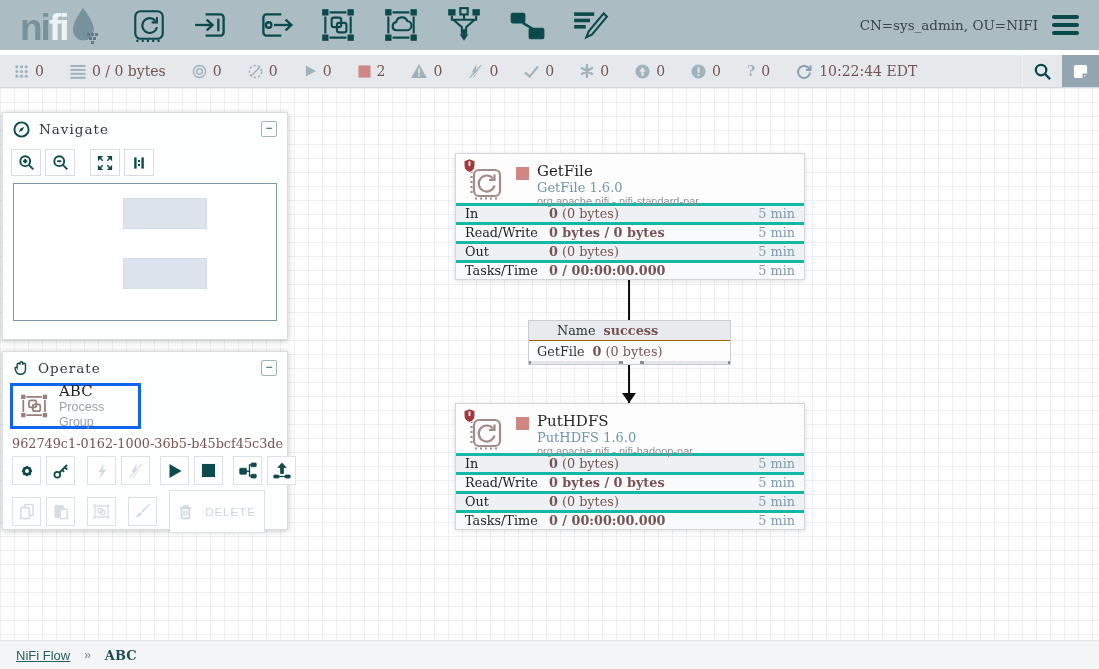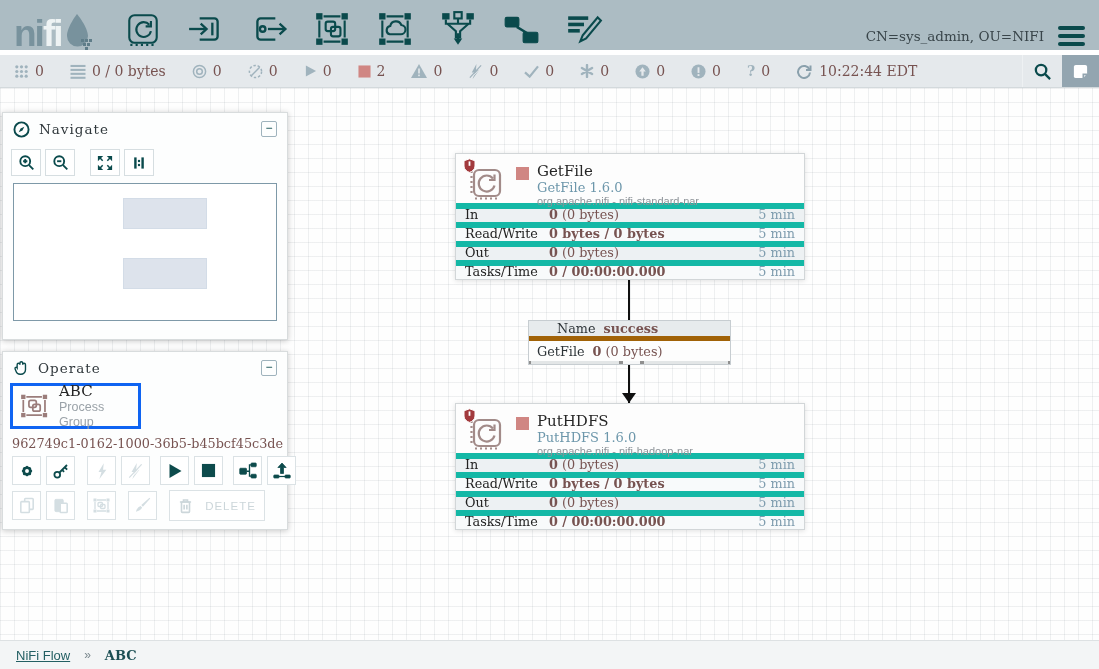--- a/index.html
+++ b/index.html
@@ -3,21 +3,21 @@
 <meta charset="utf-8">
 <style>
   * { margin:0; padding:0; box-sizing:border-box; }
   html,body { width:1099px; height:669px; overflow:hidden; background:#fff;
     font-family:"Liberation Sans", sans-serif; }
   .slab { font-family:"DejaVu Serif", serif; }
   #app { position:relative; width:1099px; height:669px; }
 
   
   #header { position:absolute; top:0; left:0; width:100%; height:50px;
-    background:#acbcc3; display:flex; align-items:flex-end; padding:0 14px; }
+    background:#acbcc3; display:flex; align-items:center; padding:0 20px; }
   .logo { display:flex; align-items:flex-end; margin-right:30px; user-select:none; }
   .logo .ni { font-size:37px; font-weight:bold; letter-spacing:-2px; color:#78929d; line-height:0.9; }
   .logo .fi { font-size:37px; font-weight:bold; letter-spacing:-2px; color:#eef3f4; line-height:0.9; }
   .logo svg { margin-left:2px; }
   .tb-icons { display:flex; align-items:center; gap:25px; }
   .tb-btn { width:38px; height:42px; display:flex; align-items:center; justify-content:center; cursor:grab; color:#0a4a4c; }
   #header-right { margin-left:auto; display:flex; align-items:center; gap:14px; }
   .user-label { font-size:13.5px; color:#39454a; }
   .hamburger { display:flex; flex-direction:column; gap:3.5px; cursor:pointer; padding:4px 0; }
   .hamburger span { width:27px; height:4.5px; background:#0a4a4c; border-radius:2px; }
@@ -65,52 +65,52 @@
   .op-sel-name { font-size:15px; color:#262626; line-height:1.15; }
   .op-sel-type { font-size:12.5px; color:#9aa2a8; line-height:1.15; }
   .op-id { position:absolute; left:9px; top:84px; font-size:12.8px; color:#775351; }
   .op-row1 { position:absolute; left:9px; top:104px; display:flex; align-items:center; }
   .op-row2 { position:absolute; left:9px; top:138px; display:flex; align-items:center; }
   .op-btn { width:29px; height:29px; background:#fff; border:1px solid #dbe2e5; display:flex;
     align-items:center; justify-content:center; cursor:pointer; }
   .op-btn.on { color:#0d4b4c; }
   .op-btn.off { color:#d4dee2; }
   .g5 { margin-right:5px; } .g12 { margin-right:12px; } .g10 { margin-right:10px; }
-  .delete-btn { width:96px; height:31px; background:#fff; border:1px solid #dbe2e5; display:flex;
+  .delete-btn { width:96px; height:43px; background:#fff; border:1px solid #dbe2e5; display:flex;
     align-items:center; justify-content:center; gap:12px; color:#ccd6da; cursor:pointer; }
   .delete-label { font-size:11.5px; letter-spacing:1px; color:#ccd6da; }
 
   
   .processor { position:absolute; width:350px; background:#fdfdfd; border:1px solid #d2d6d8;
     box-shadow:0 1px 5px rgba(0,0,0,0.12); z-index:3; cursor:move; }
   .proc-header { display:flex; padding:8px 10px 6px 10px; gap:8px; height:49px; }
   .proc-icon-wrap { position:relative; width:42px; }
   .proc-icon { color:#a28b89; }
   .proc-shield { position:absolute; left:-3px; top:-4px; color:#a23a3d; }
   .run-state { width:13px; height:13px; background:#d08683; margin-top:5px; flex:none; }
   .proc-titles { display:flex; flex-direction:column; gap:0; }
   .proc-name { font-size:15px; color:#262626; }
   .proc-version { font-size:13px; color:#6d97ab; }
   .proc-bundle { font-size:11px; color:#8d9398; font-family:"Liberation Sans",sans-serif; }
-  .stat-row { display:flex; align-items:flex-end; height:19px; padding:0 9px; border-top:6px solid #14b8a6; font-size:12.8px; }
+  .stat-row { display:flex; align-items:flex-start; height:19px; padding:0 9px; border-top:3px solid #14b8a6; font-size:12.8px; }
   .stat-row.odd { background:#edf1f3; }
   .stat-row.even { background:#f8fafb; }
   .stat-label { width:84px; color:#222; }
   .stat-val { flex:1; color:#775351; }
   .stat-val b { font-weight:bold; }
   .stat-time { color:#7e9cae; }
 
   
   .conn-line { position:absolute; left:628px; top:190px; width:2px; height:125px; background:#101010; z-index:2; }
   .conn-arrow { position:absolute; left:622px; top:305px; width:0; height:0; z-index:2;
     border-left:7px solid transparent; border-right:7px solid transparent; border-top:10px solid #101010; }
   .conn-label { position:absolute; left:528px; top:232px; width:203px; background:#fdfdfd;
     border:1px solid #c7cdd1; z-index:3; cursor:pointer; }
   .conn-row { display:flex; align-items:center; height:20px; padding:0 8px; gap:8px; font-size:12.8px; }
-  .conn-row.head { background:#e7ebed; border-bottom:5px solid #a16207;padding-left:28px; }
+  .conn-row.head { background:#e7ebed; border-bottom:1px solid #a16207;padding-left:28px; }
   .conn-key { color:#2c3337; }
   .conn-val { color:#775351; font-weight:bold; }
   .conn-val .normal { font-weight:normal; }
   .conn-meter { height:3px; margin:0; background:
     linear-gradient(to right, #8f8f8f 0 2px, #e3e6e7 2px 45%, #8f8f8f 45% 47%, #f6f7f8 47% 55%, #8f8f8f 55% 57%, #e3e6e7 57% calc(100% - 2px), #8f8f8f calc(100% - 2px) 100%); }
 
   
   #breadcrumb { position:absolute; left:0; top:640px; width:100%; height:29px; background:#f3f5f6;
     border-top:1px solid #dde1e3; display:flex; align-items:center; gap:14px; padding:0 16px; }
   .bc-root { font-size:13px; color:#235f63; text-decoration:underline; cursor:pointer; }

